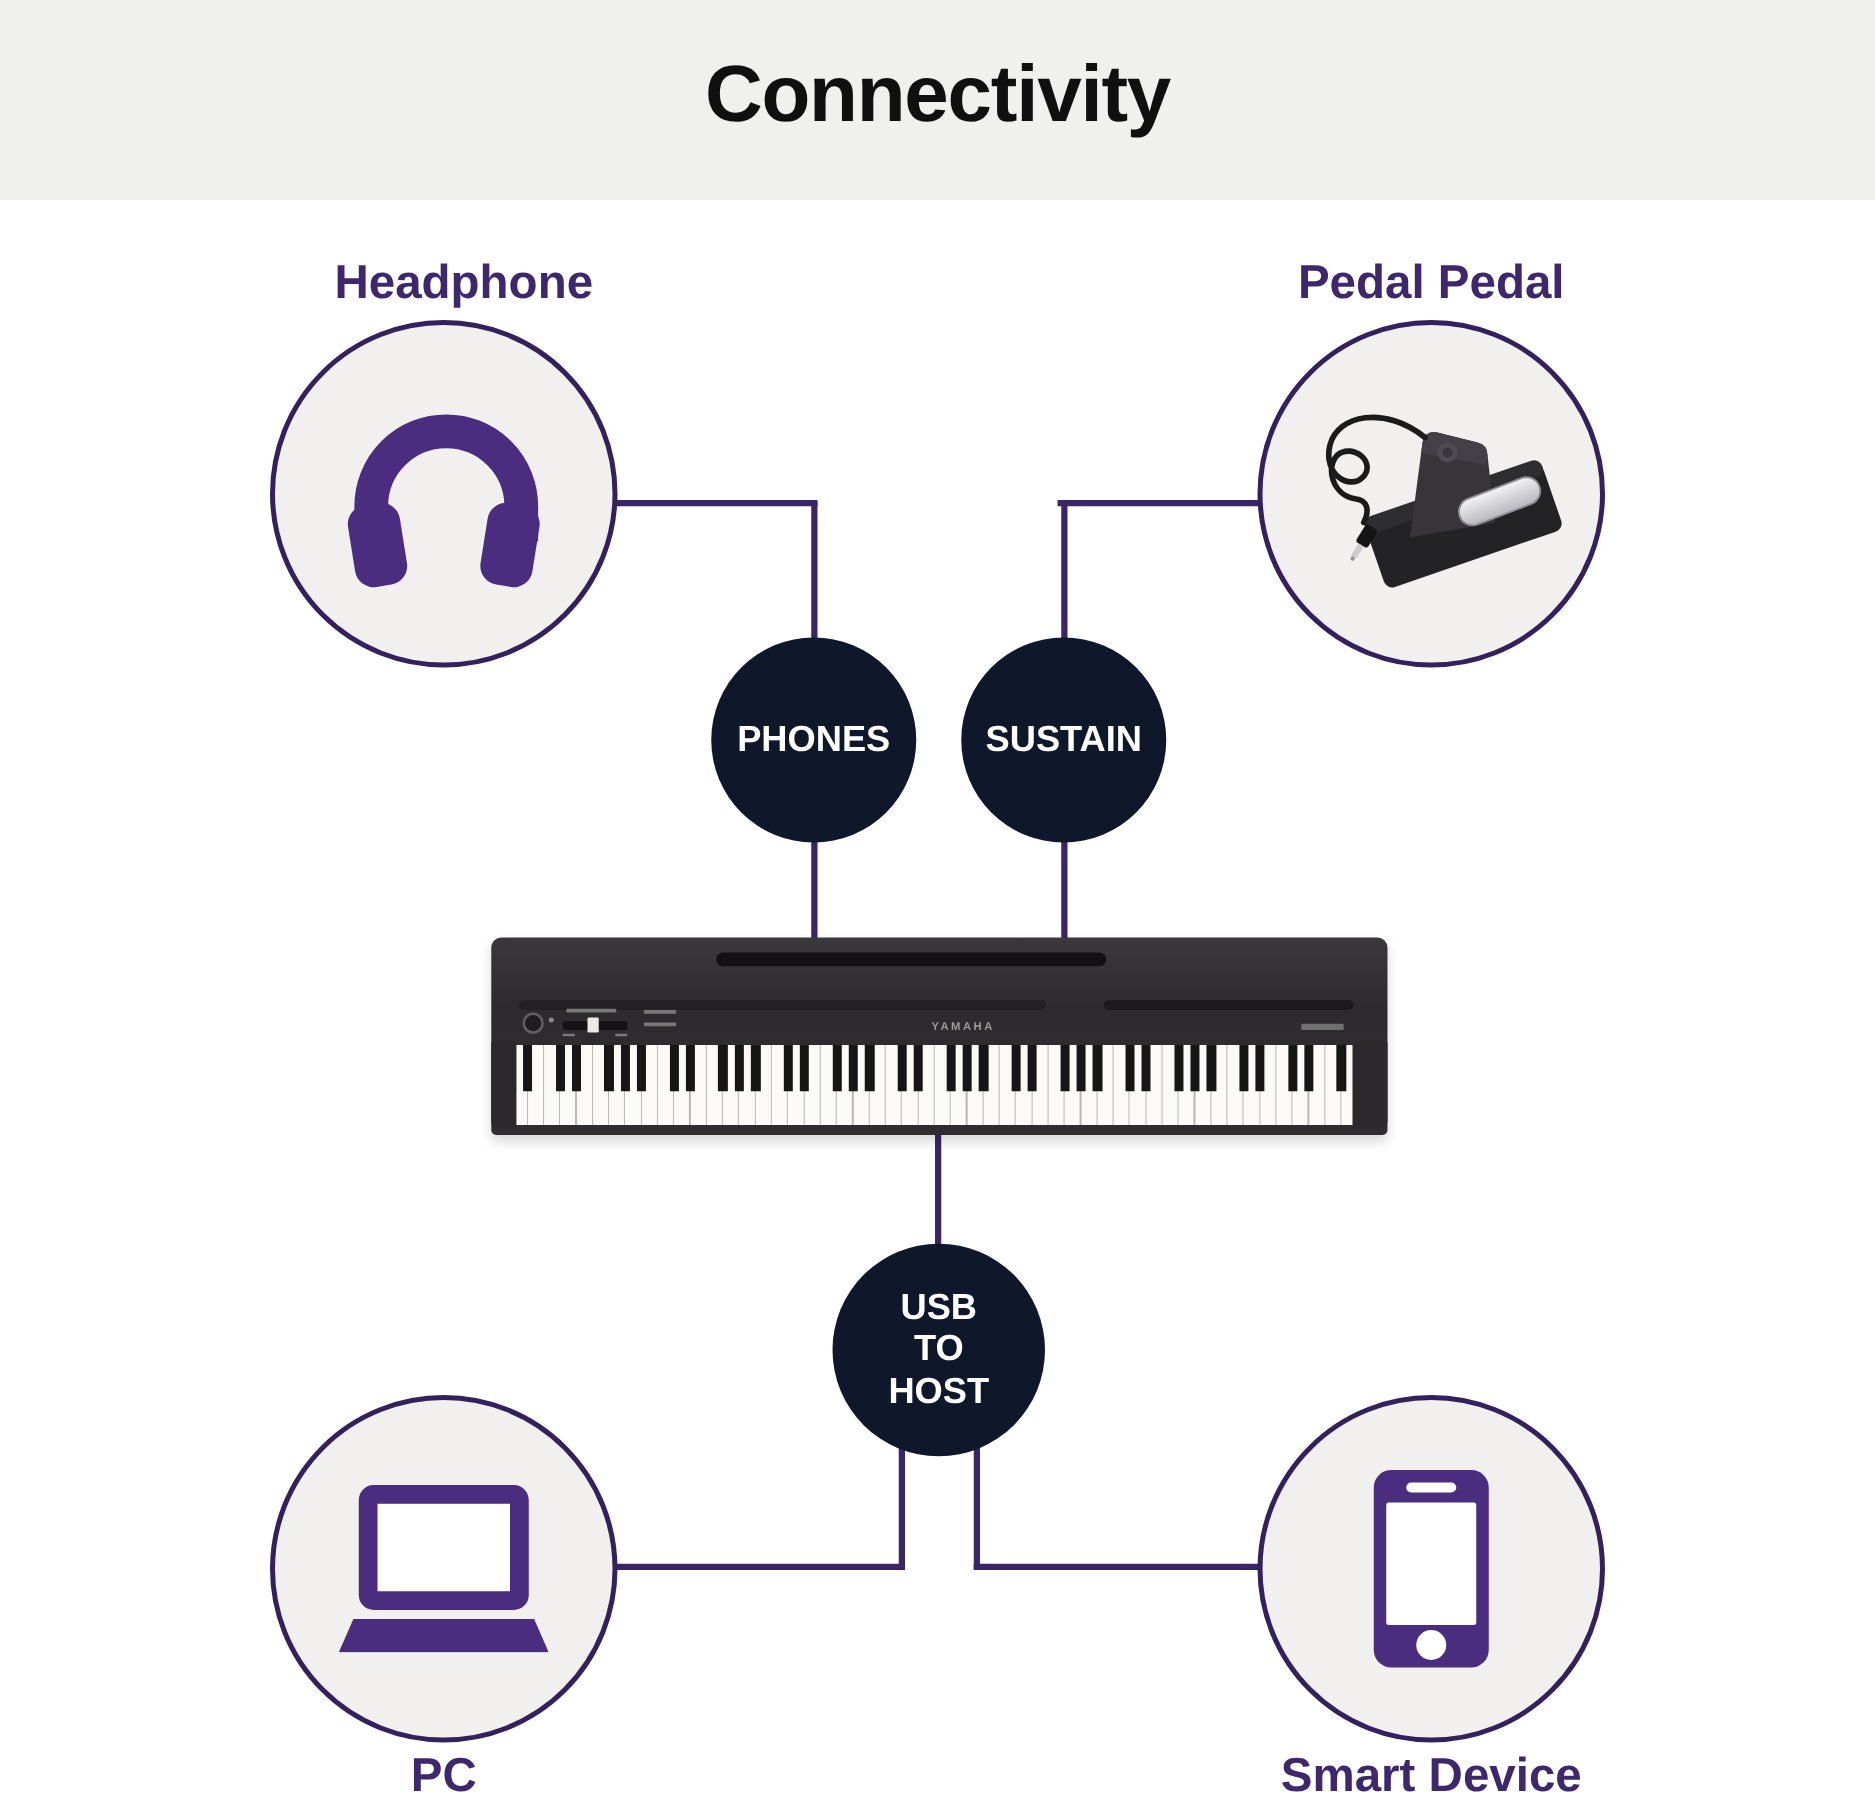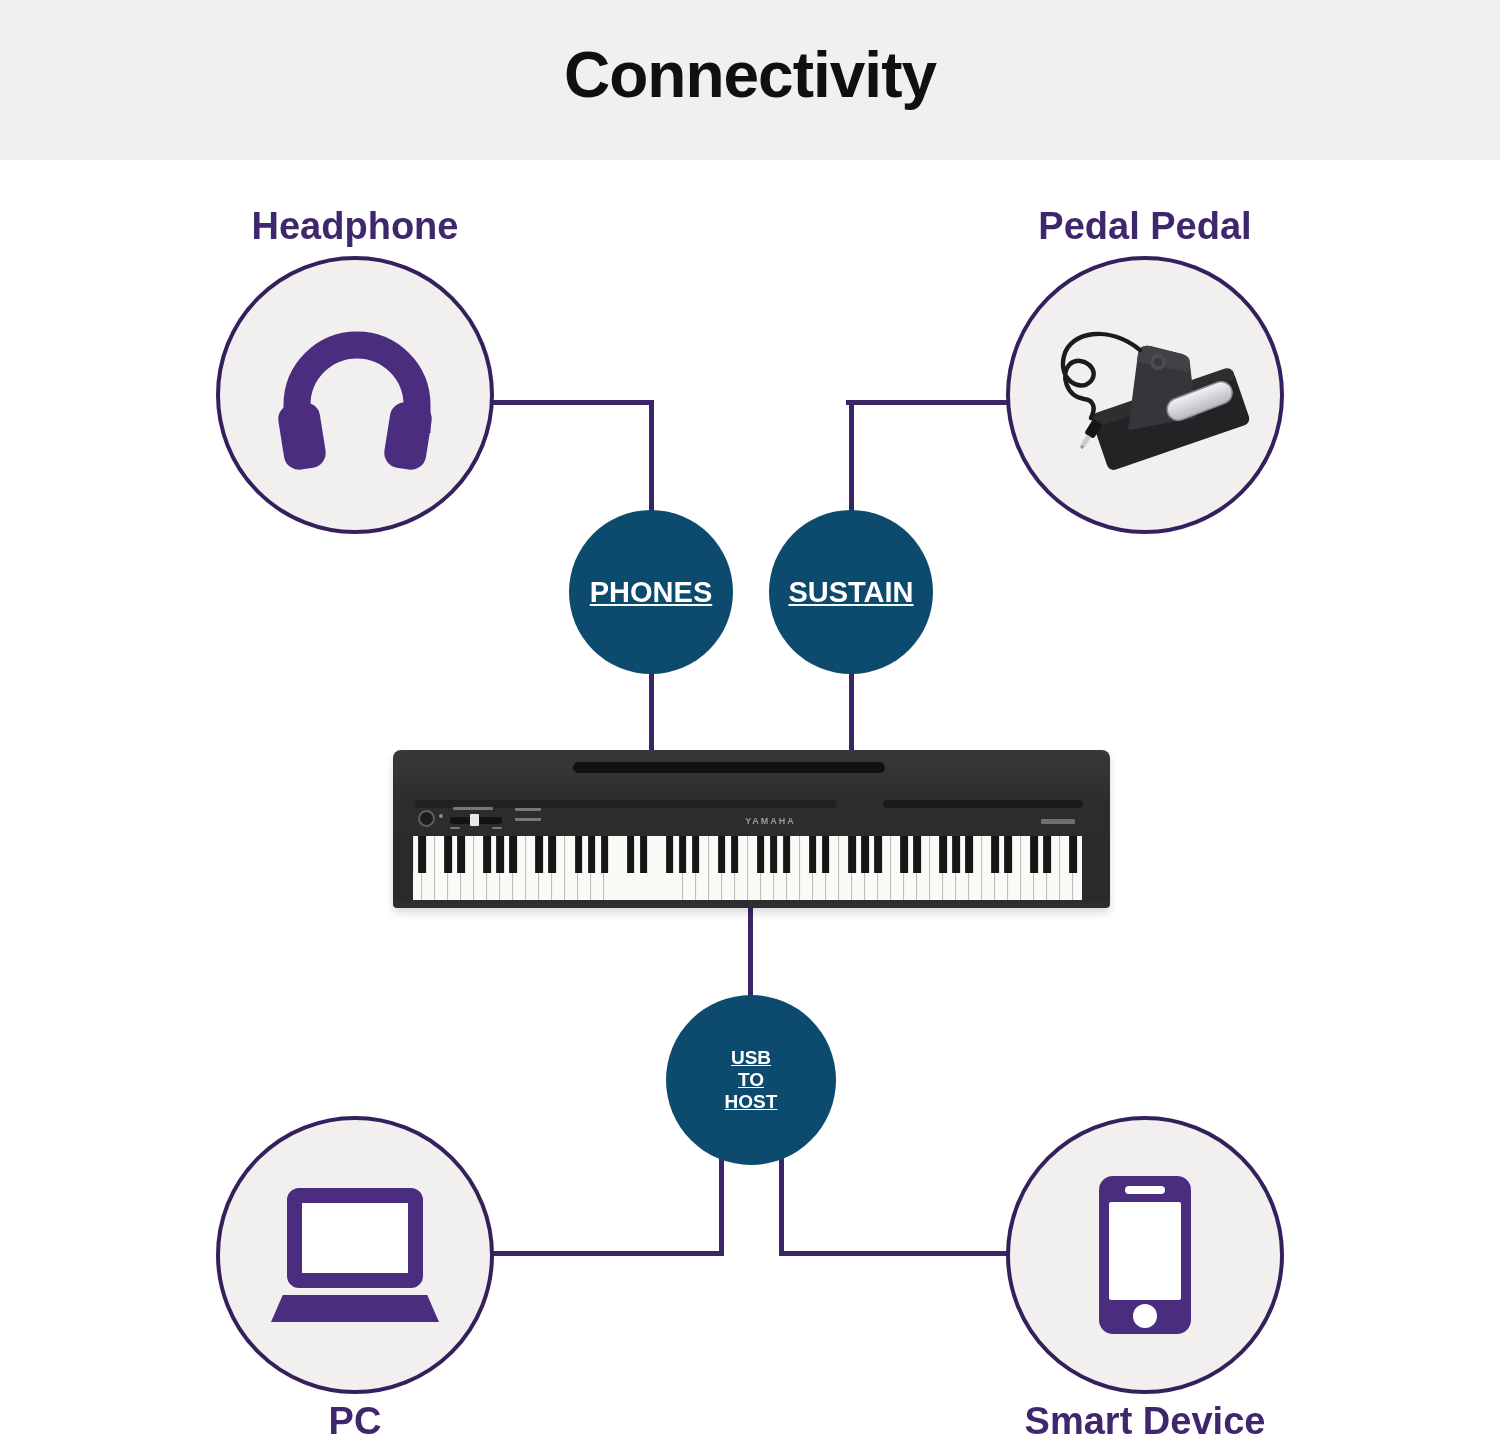--- a/index.html
+++ b/index.html
@@ -21,26 +21,26 @@
     position:absolute;width:270px;height:270px;border:4px solid #35205E;
     border-radius:50%;background:#F1F0EE;
     display:flex;align-items:center;justify-content:center;
   }
   .node-label{
     position:absolute;width:374px;text-align:center;
     font-size:38px;font-weight:bold;color:#3F276E;
   }
   
   .port{
-    position:absolute;border-radius:50%;background:#0c4a6e;color:#ffffff;
+    position:absolute;border-radius:50%;background:#0f172a;color:#ffffff;
     display:flex;flex-direction:column;align-items:center;justify-content:center;
-    font-weight:bold;text-align:center;text-decoration:underline;
+    font-weight:bold;text-align:center;
   }
   .port.small{width:164px;height:164px;font-size:29px;}
-  .port.usb{width:170px;height:170px;font-size:19px;line-height:1.15;}
+  .port.usb{width:170px;height:170px;font-size:29px;line-height:1.15;}
   
   .icon-wrap{display:flex;align-items:center;justify-content:center;}
   .laptop{display:flex;flex-direction:column;align-items:center;}
   .laptop-screen{width:106px;height:70px;border:15px solid #4B2D7F;border-radius:12px;background:#ffffff;}
   .laptop-base{width:168px;height:27px;background:#4B2D7F;margin-top:7px;
     clip-path:polygon(7% 0,93% 0,100% 100%,0 100%);}
   .phone{position:relative;width:92px;height:158px;background:#4B2D7F;border-radius:14px;}
   .phone-screen{position:absolute;left:10px;right:10px;top:26px;bottom:34px;background:#ffffff;border-radius:2px;}
   .phone-slot{position:absolute;top:10px;left:50%;transform:translateX(-50%);width:40px;height:8px;background:#ffffff;border-radius:4px;}
   .phone-home{position:absolute;bottom:6px;left:50%;transform:translateX(-50%);width:24px;height:24px;background:#ffffff;border-radius:50%;}
@@ -94,21 +94,21 @@
 <div class="line" style="left:649px;top:668px;width:5px;height:86px;"></div>
 <div class="line" style="left:846px;top:400px;width:167px;height:5px;"></div>
 <div class="line" style="left:849px;top:402px;width:5px;height:112px;"></div>
 <div class="line" style="left:849px;top:668px;width:5px;height:86px;"></div>
 <div class="line" style="left:748px;top:900px;width:5px;height:100px;"></div>
 <div class="line" style="left:719px;top:1155px;width:5px;height:101px;"></div>
 <div class="line" style="left:779px;top:1155px;width:5px;height:101px;"></div>
 <div class="line" style="left:490px;top:1251px;width:234px;height:5px;"></div>
 <div class="line" style="left:779px;top:1251px;width:233px;height:5px;"></div>
 
-<div class="node-label" style="left:168px;top:205px;">Headphone</div>
+<div class="node-label" style="left:184px;top:205px;">Headphone</div>
 <div class="node-label" style="left:958px;top:205px;">Pedal Pedal</div>
 <div class="node-label" style="left:168px;top:1400px;">PC</div>
 <div class="node-label" style="left:958px;top:1400px;">Smart Device</div>
 
 <div class="node" style="left:216px;top:256px;">
   <span class="icon-wrap">
     <svg width="204" height="172" viewBox="0 0 204 172">
       <path d="M44,124 L44,96 A60,60 0 0 1 164,96 L164,124" fill="none" stroke="#4B2D7F" stroke-width="27"></path>
       <rect x="28" y="94" width="42" height="66" rx="15" fill="#4B2D7F" transform="rotate(-9 49 127)"></rect>
       <rect x="134" y="94" width="42" height="66" rx="15" fill="#4B2D7F" transform="rotate(9 155 127)"></rect>

